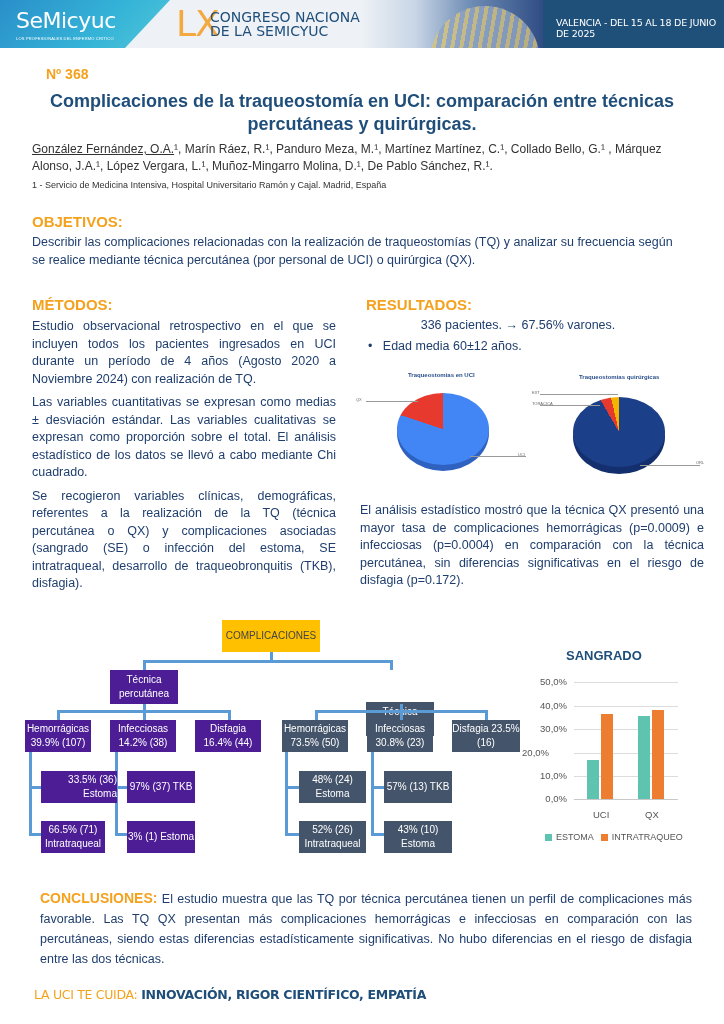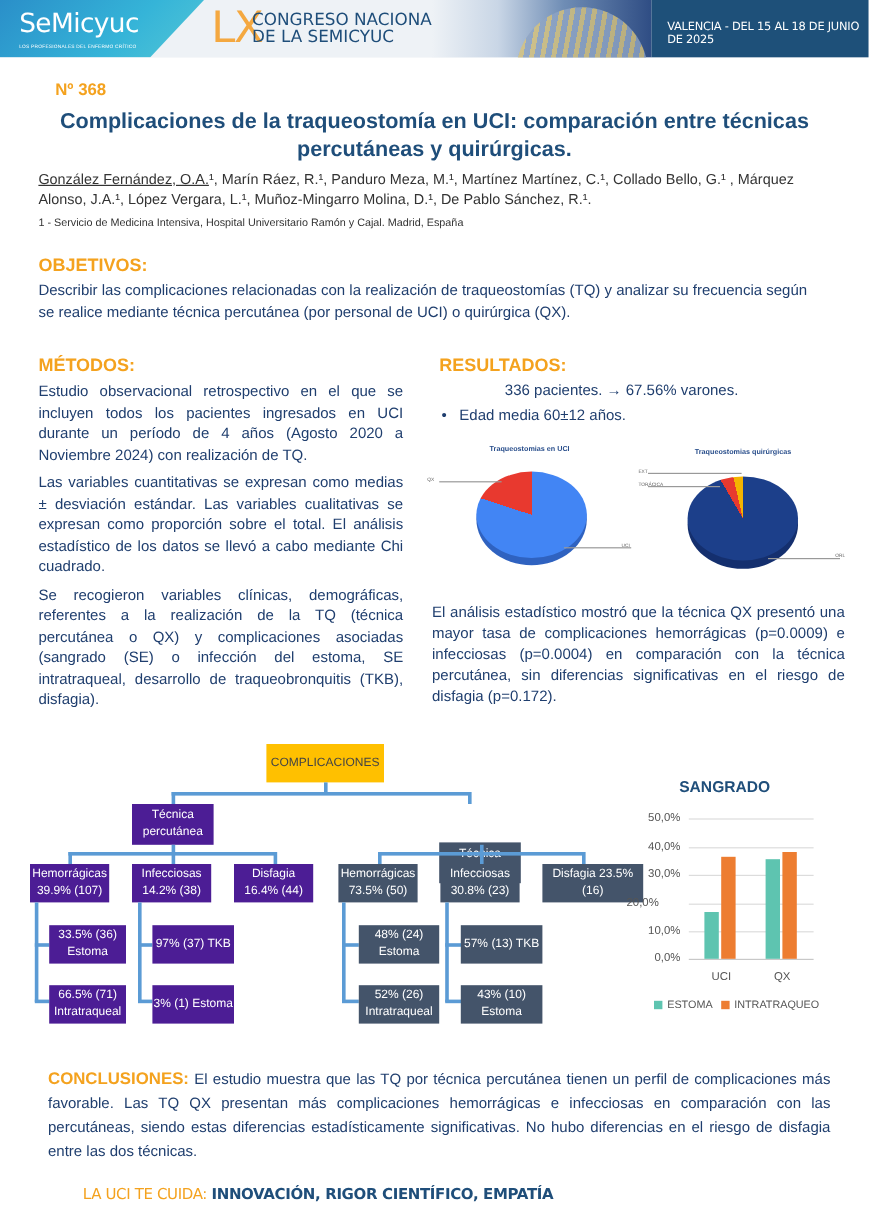--- a/index.html
+++ b/index.html
@@ -38,21 +38,21 @@
   .ytick { position: absolute; font-size: 9.5px; color: #555; width: 40px; text-align: right; }
   .grid { position: absolute; height: 1px; background: #dcdcdc; }
   .bar { position: absolute; }
   .xlbl { position: absolute; font-size: 9.5px; color: #555; }
   .legend { position: absolute; left: 545px; top: 832px; font-size: 9px; color: #555; display: flex; align-items: center; gap: 4px; }
   .sw { width: 7px; height: 7px; display: inline-block; }
 
   .concl { position: absolute; left: 40px; top: 888px; width: 652px; font-size: 12.5px; line-height: 20px; text-align: justify; color: #1f3e6e; }
   .concl .h { color: #f4a21e; font-weight: bold; font-size: 14px; }
   .footer { position: absolute; left: 34px; top: 987px; font-size: 12.5px; font-family: "DejaVu Sans", sans-serif; letter-spacing: -0.3px; }
-  .footer .o { color: #f4a21e; margin-left: 35px; }
+  .footer .o { color: #f4a21e; }
   .footer .b { color: #1f4e7a; font-weight: bold; }
 </style>
 </head>
 <body>
 
 <div class="header">
   <div class="hdr-left"></div>
   <div class="logo">SeMicyuc</div>
   <div class="logo-sub">LOS PROFESIONALES DEL ENFERMO CRÍTICO</div>
   <div class="lx">LX</div>
@@ -125,34 +125,34 @@
 <div class="org-box blue" style="left:110px; top:720px; width:66px; height:32px;">Infecciosas 14.2% (38)</div>
 <div class="org-box blue" style="left:195px; top:720px; width:66px; height:32px;">Disfagia 16.4% (44)</div>
 
 <div class="conn" style="left:29px; top:752px; width:3px; height:83px;"></div>
 <div class="conn" style="left:29px; top:786px; width:12px; height:3px;"></div>
 <div class="conn" style="left:29px; top:833px; width:12px; height:3px;"></div>
 <div class="conn" style="left:115px; top:752px; width:3px; height:83px;"></div>
 <div class="conn" style="left:115px; top:786px; width:12px; height:3px;"></div>
 <div class="conn" style="left:115px; top:833px; width:12px; height:3px;"></div>
 
-<div class="org-box blue" style="left:41px; top:771px; width:64px; height:32px;">33.5% (36) Estoma</div>
+<div class="org-box blue" style="left:41px; top:771px; width:76px; height:32px;text-align:right;">33.5% (36) Estoma</div>
 <div class="org-box blue" style="left:41px; top:821px; width:64px; height:32px;">66.5% (71) Intratraqueal</div>
 <div class="org-box blue" style="left:127px; top:771px; width:68px; height:32px;">97% (37) TKB</div>
 <div class="org-box blue" style="left:127px; top:821px; width:68px; height:32px;">3% (1) Estoma</div>
 
 <div class="conn" style="left:315px; top:710px; width:172px; height:3px;"></div>
 <div class="conn" style="left:400px; top:704px; width:3px; height:8px;"></div>
 <div class="conn" style="left:315px; top:710px; width:3px; height:10px;"></div>
 <div class="conn" style="left:400px; top:710px; width:3px; height:10px;"></div>
 <div class="conn" style="left:485px; top:710px; width:3px; height:10px;"></div>
 
 <div class="org-box dark" style="left:282px; top:720px; width:66px; height:32px;">Hemorrágicas 73.5% (50)</div>
 <div class="org-box dark" style="left:367px; top:720px; width:66px; height:32px;">Infecciosas 30.8% (23)</div>
-<div class="org-box dark" style="left:452px; top:720px; width:84px; height:32px;">Disfagia 23.5% (16)</div>
+<div class="org-box dark" style="left:452px; top:720px; width:68px; height:32px;">Disfagia 23.5% (16)</div>
 
 <div class="conn" style="left:285px; top:752px; width:3px; height:83px;"></div>
 <div class="conn" style="left:285px; top:786px; width:14px; height:3px;"></div>
 <div class="conn" style="left:285px; top:833px; width:14px; height:3px;"></div>
 <div class="conn" style="left:371px; top:752px; width:3px; height:83px;"></div>
 <div class="conn" style="left:371px; top:786px; width:14px; height:3px;"></div>
 <div class="conn" style="left:371px; top:833px; width:14px; height:3px;"></div>
 
 <div class="org-box dark" style="left:299px; top:771px; width:67px; height:32px;">48% (24) Estoma</div>
 <div class="org-box dark" style="left:299px; top:821px; width:67px; height:32px;">52% (26) Intratraqueal</div>

